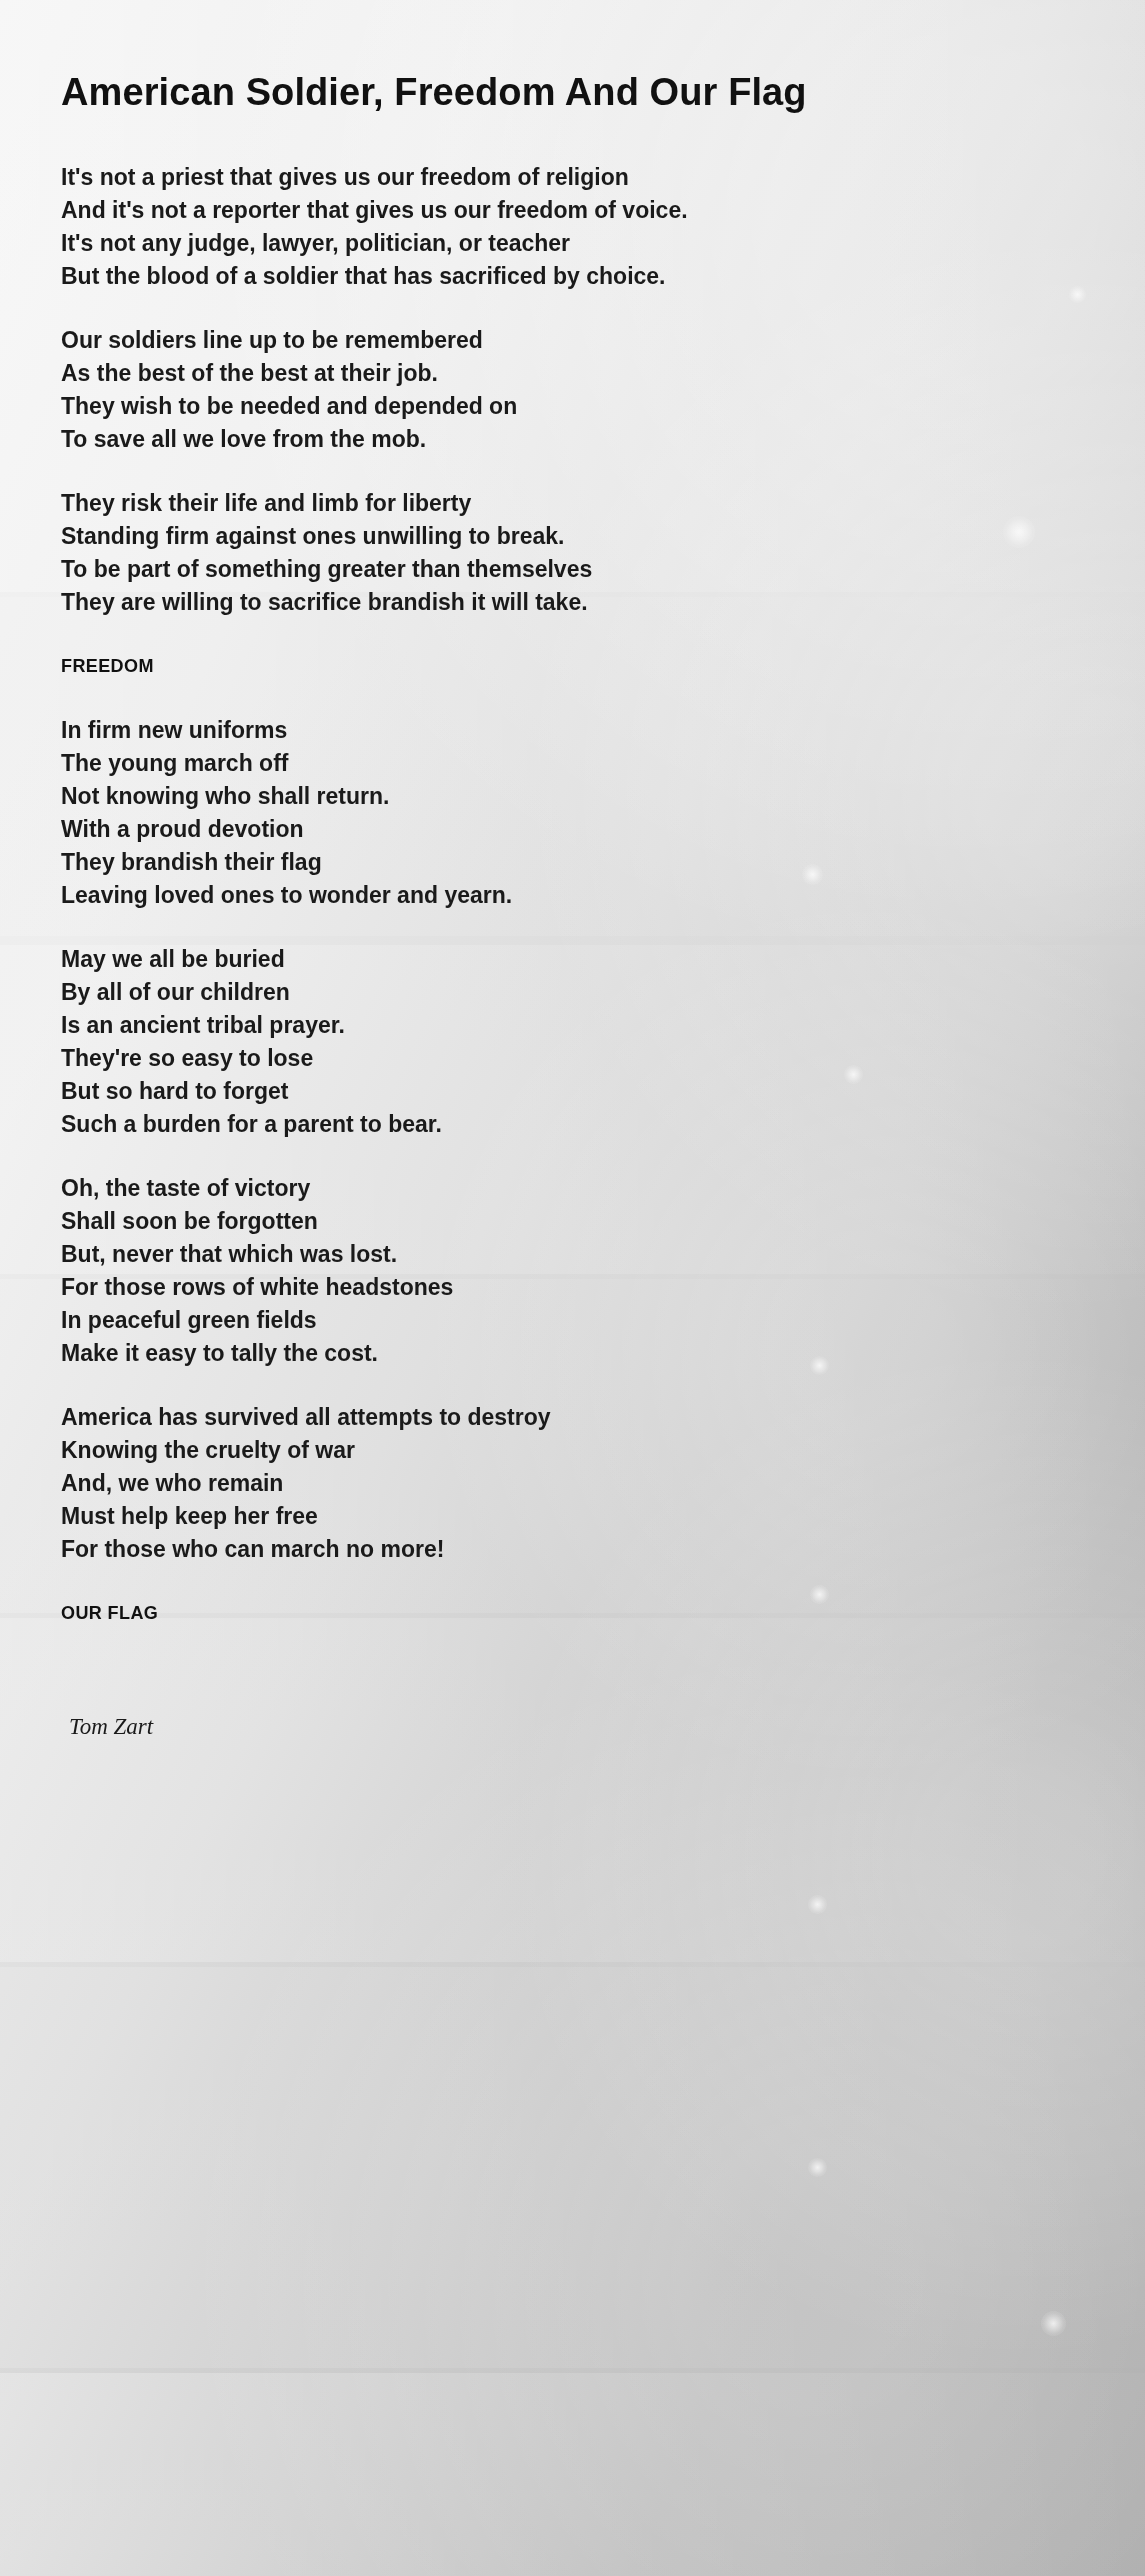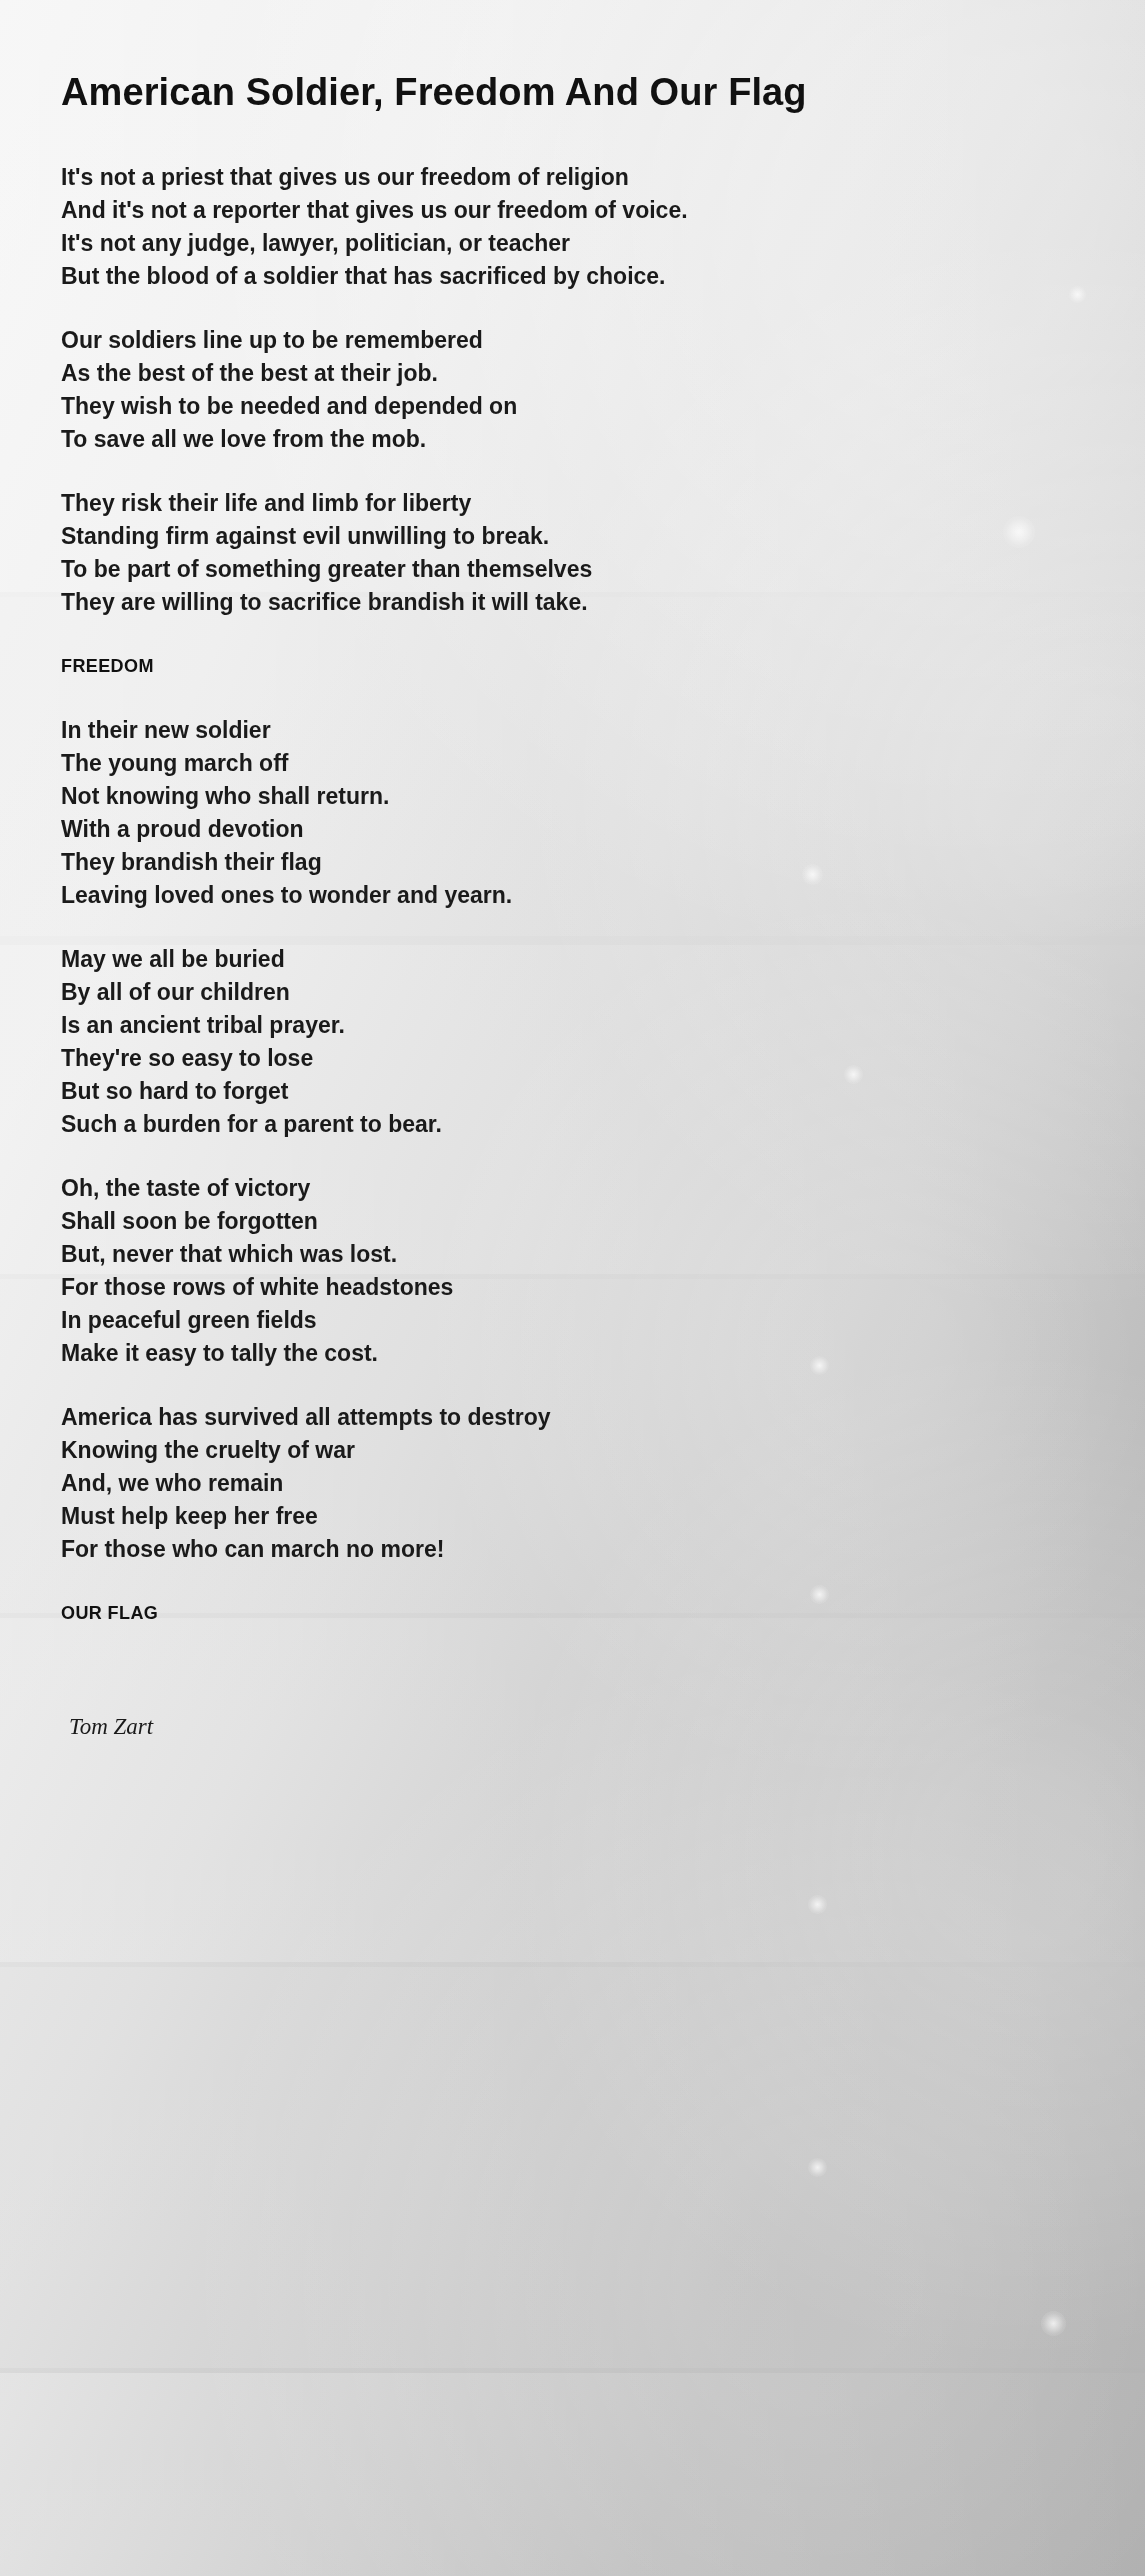--- a/index.html
+++ b/index.html
@@ -124,31 +124,31 @@
 
     <div class="stanza">
       <div class="line">Our soldiers line up to be remembered</div>
       <div class="line">As the best of the best at their job.</div>
       <div class="line">They wish to be needed and depended on</div>
       <div class="line">To save all we love from the mob.</div>
     </div>
 
     <div class="stanza">
       <div class="line">They risk their life and limb for liberty</div>
-      <div class="line">Standing firm against evil unwilling to break.</div>
+      <div class="line">Standing firm against ones unwilling to break.</div>
       <div class="line">To be part of something greater than themselves</div>
       <div class="line">They are willing to sacrifice brandish it will take.</div>
     </div>
 
     <div class="stanza">
       <div class="heading-line">FREEDOM</div>
     </div>
 
     <div class="stanza">
-      <div class="line">In their new soldier</div>
+      <div class="line">In firm new uniforms</div>
       <div class="line">The young march off</div>
       <div class="line">Not knowing who shall return.</div>
       <div class="line">With a proud devotion</div>
       <div class="line">They brandish their flag</div>
       <div class="line">Leaving loved ones to wonder and yearn.</div>
     </div>
 
     <div class="stanza">
       <div class="line">May we all be buried</div>
       <div class="line">By all of our children</div>

